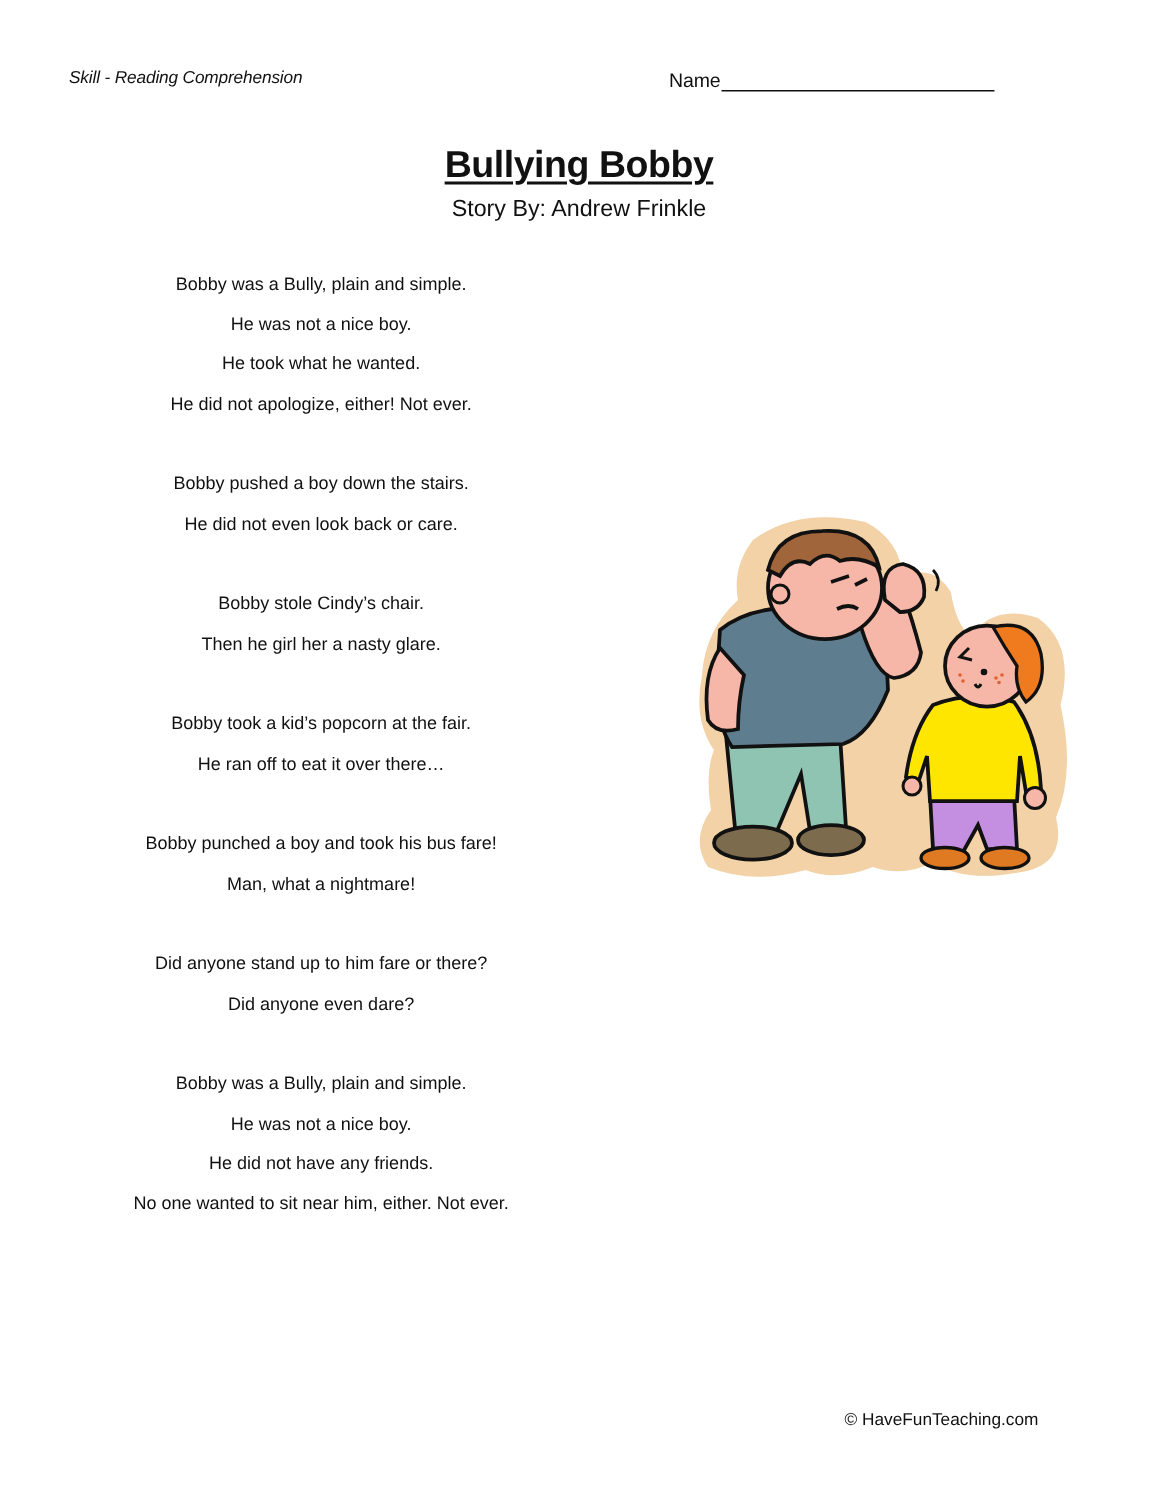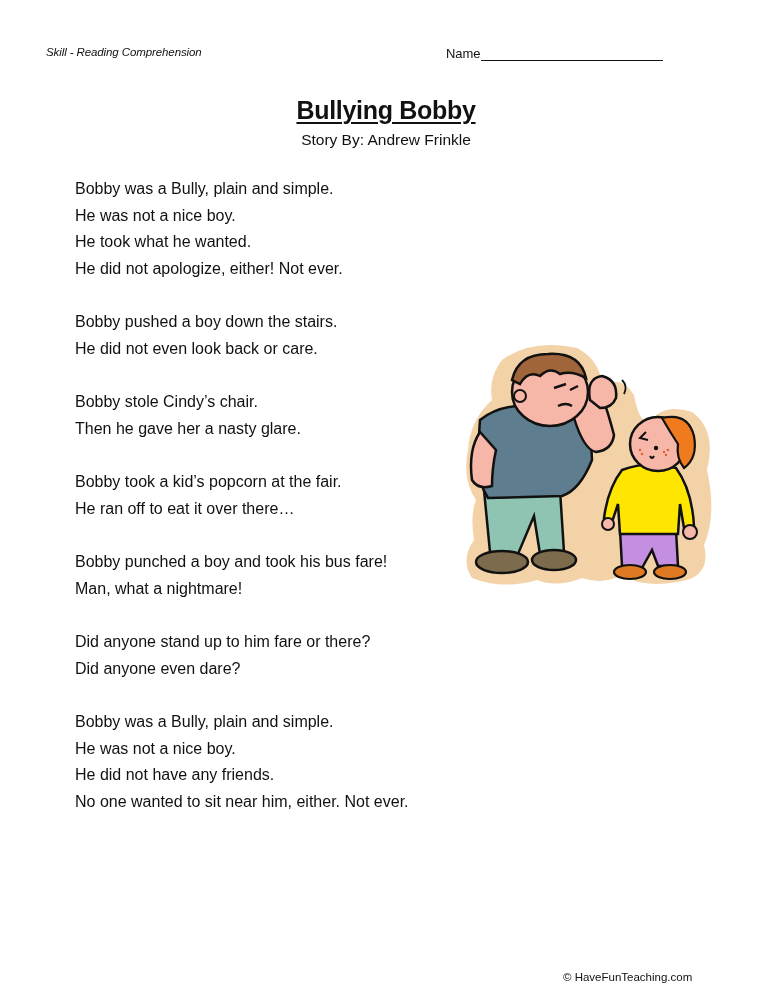--- a/index.html
+++ b/index.html
@@ -24,30 +24,30 @@
     .title {
       position: absolute; left: 0; width: 772px; top: 96px; text-align: center;
       font-size: 25px; font-weight: bold; letter-spacing: -0.3px;
     }
     .title span { text-decoration: underline; text-underline-offset: 3px; text-decoration-thickness: 2px; }
     .byline {
       position: absolute; left: 0; width: 772px; top: 131px; text-align: center;
       font-size: 15.5px;
     }
     .story {
-      position: absolute; left: 75px; top: 176px;
-      font-size: 16px; line-height: 26.5px;
+      position: absolute; left: 89px; top: 176px;
+      font-size: 12px; line-height: 26.5px; text-align: center;
     }
     .stanza { margin: 0 0 27px 0; }
     .stanza .line { display: block; white-space: nowrap; }
     .illustration {
       position: absolute; left: 462px; top: 340px; width: 258px; height: 250px;
     }
     .footer {
-      position: absolute; left: 563px; top: 971px;
+      position: absolute; left: 563px; top: 941px;
       font-size: 11.5px;
     }
   </style>
 </head>
 <body>
 
 <div class="header-left">Skill - Reading Comprehension</div>
 <div class="header-right">
   <span>Name</span>
   <span class="name-line"></span>
@@ -62,21 +62,21 @@
     <span class="line">He was not a nice boy.</span>
     <span class="line">He took what he wanted.</span>
     <span class="line">He did not apologize, either! Not ever.</span>
   </div>
   <div class="stanza">
     <span class="line">Bobby pushed a boy down the stairs.</span>
     <span class="line">He did not even look back or care.</span>
   </div>
   <div class="stanza">
     <span class="line">Bobby stole Cindy’s chair.</span>
-    <span class="line">Then he gave her a nasty glare.</span>
+    <span class="line">Then he girl her a nasty glare.</span>
   </div>
   <div class="stanza">
     <span class="line">Bobby took a kid’s popcorn at the fair.</span>
     <span class="line">He ran off to eat it over there…</span>
   </div>
   <div class="stanza">
     <span class="line">Bobby punched a boy and took his bus fare!</span>
     <span class="line">Man, what a nightmare!</span>
   </div>
   <div class="stanza">

